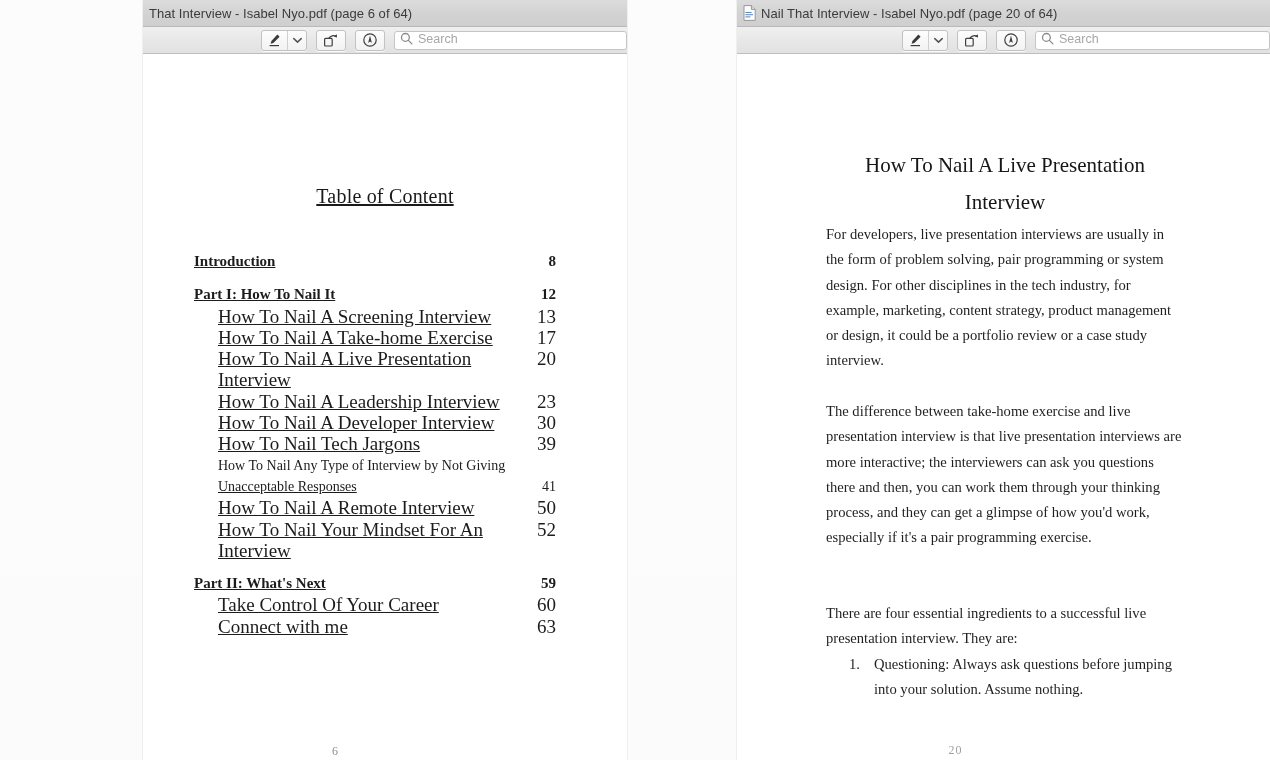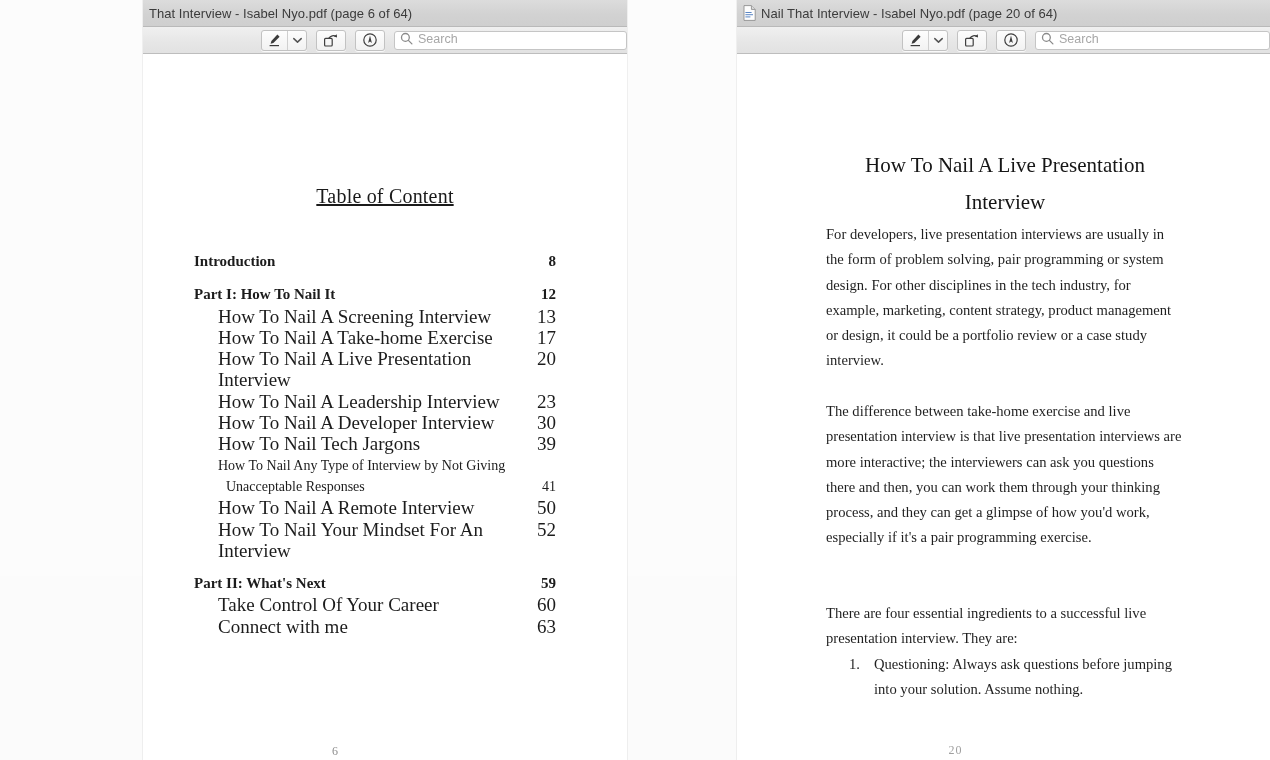--- a/index.html
+++ b/index.html
@@ -151,33 +151,33 @@
     width: 362px;
     top: 196px;
   }
   .toc-row {
     display: flex;
     align-items: baseline;
     font-size: 14px;
     line-height: 21.3px;
     color: #1c1c1c;
   }
-  .toc-row .lbl { flex: 1 1 auto; }
+  .toc-row .lbl { flex: 1 1 auto; text-decoration: underline; }
   .toc-row .pg  { flex: 0 0 auto; text-align: right; width: 26px; }
   .toc-row.part {
     font-weight: bold;
     font-size: 15px;
   }
   .toc-row.sub .lbl { padding-left: 24px; }
   .toc-row.sub { font-size: 19px; }
   .toc-spacer-md { height: 12px; }
   .toc-row.wrap { display: block; }
   .toc-row.wrap .l1 { display: block; padding-left: 24px; }
   .toc-row.wrap .l2 { display: flex; padding-left: 24px; }
-  .toc-row.wrap .l2 .lbl { flex: 1 1 auto; margin-left: 8px; }
+  .toc-row.wrap .l2 .lbl { flex: 1 1 auto; }
   .toc-row.wrap .l2 .pg { flex: 0 0 auto; width: 26px; text-align: right; }
 
   .folio {
     position: absolute;
     left: 0; right: 0;
     text-align: center;
     font-size: 12px;
     color: #8e8e8e;
     font-family: "Liberation Serif", serif;
   }

